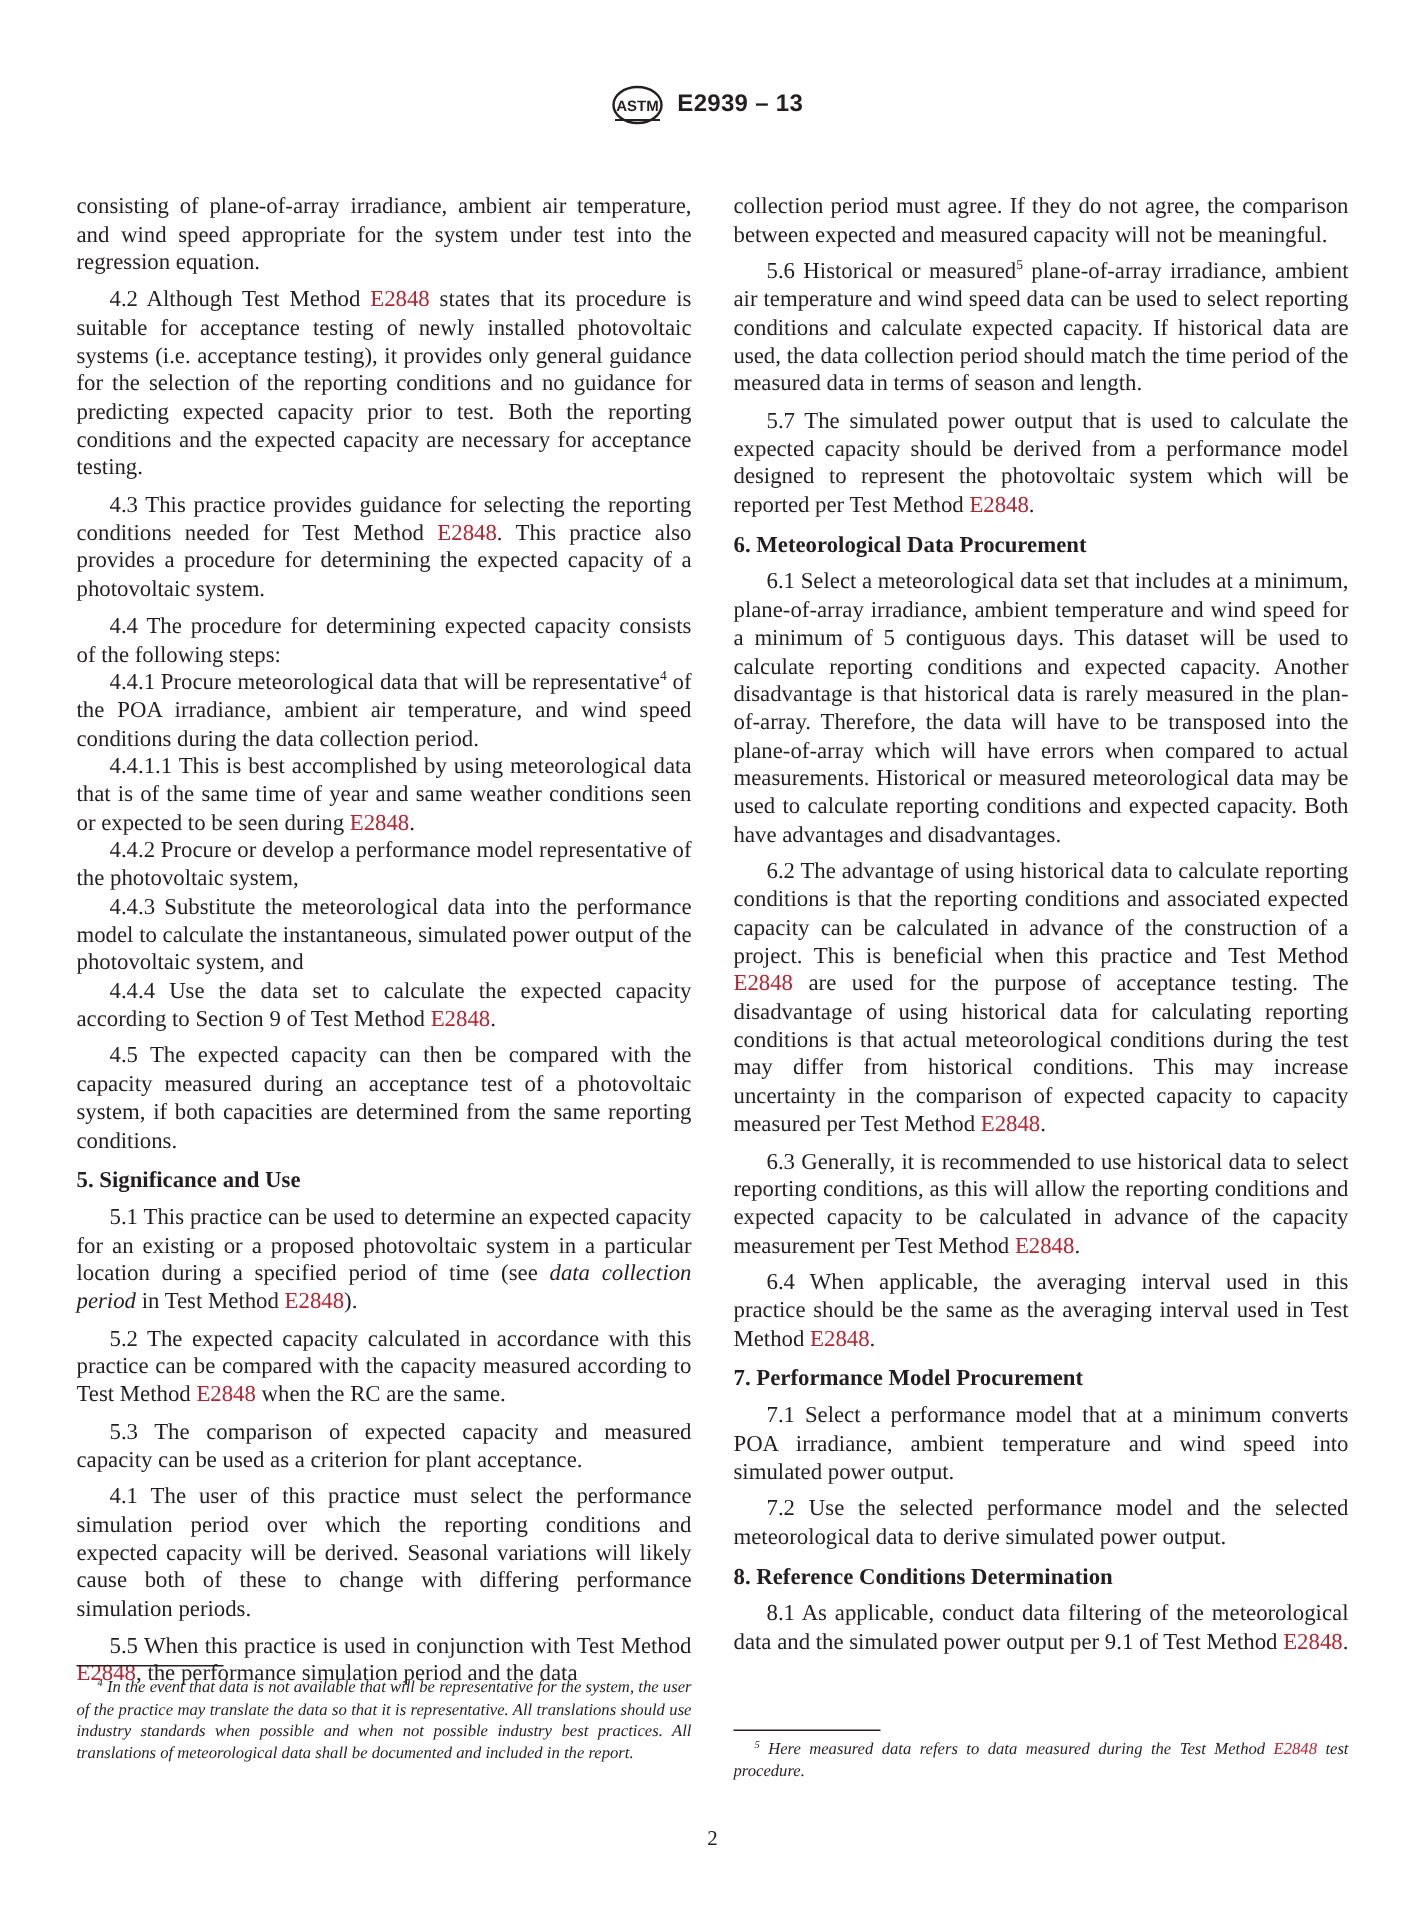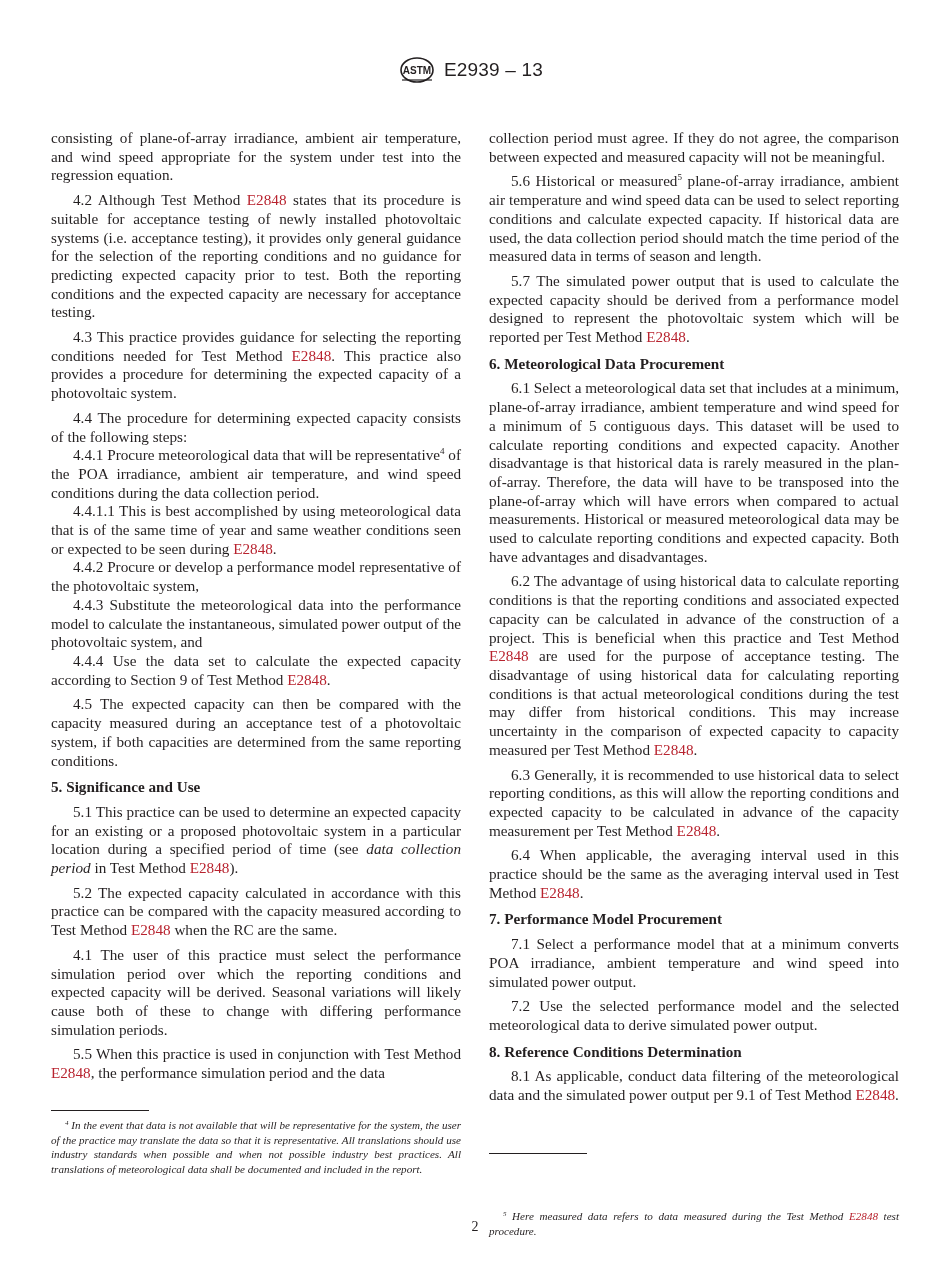--- a/index.html
+++ b/index.html
@@ -1,22 +1,22 @@
 <!DOCTYPE html>
 <html><head>
 <meta charset="utf-8">
 <style>
   html, body { margin: 0; padding: 0; background: #ffffff; }
   body { width: 950px; height: 1272px; position: relative; overflow: hidden;
          font-family: "Liberation Serif", "DejaVu Serif", serif; color: #231f20; }
   .header { position: absolute; top: 56px; left: 0; width: 941px; height: 28px;
             display: flex; justify-content: center; align-items: center; gap: 8px; }
   .logo { width: 38px; height: 28px; }
-  .doc-id { font-family: "Liberation Sans", "DejaVu Sans", sans-serif; font-weight: normal;
-            font-size: 19px; letter-spacing: 0.2px; color: #231f20; }
+  .doc-id { font-family: "Liberation Sans", "DejaVu Sans", sans-serif; font-weight: bold;
+            font-size: 16px; letter-spacing: 0.2px; color: #231f20; }
   .col { position: absolute; top: 94px; width: 410px; font-size: 15.2px; line-height: 18.7px;
          text-align: justify; hyphens: manual; }
   .col.left { left: 51px; }
   .col.right { left: 489px; }
   .p { margin: 0 0 6px 0; text-indent: 22px; }
   .p.noind { text-indent: 0; margin-top: 35px; }
   .p.tight { margin-bottom: 0; }
   .h { font-weight: bold; margin: 8px 0 6px 0; text-indent: 0; }
   .link { color: #b8232f; }
   sup { font-size: 9px; line-height: 0; vertical-align: 6px; }
@@ -59,20 +59,21 @@
   <p class="p"><span>4.4.4  Use the data set to calculate the expected capacity according to Section 9 of Test Method </span><span class="link">E2848</span><span>.</span></p>
 
   <p class="p"><span>4.5  The expected capacity can then be compared with the capacity measured during an acceptance test of a photovoltaic system, if both capacities are determined from the same reporting conditions.</span></p>
 
   <p class="h">5.  Significance and Use</p>
 
   <p class="p"><span>5.1  This practice can be used to determine an expected capacity for an existing or a proposed photovoltaic system in a particular location during a specified period of time (see </span><em>data collection period</em><span> in Test Method </span><span class="link">E2848</span><span>).</span></p>
 
   <p class="p"><span>5.2  The expected capacity calculated in accordance with this practice can be compared with the capacity measured according to Test Method </span><span class="link">E2848</span><span> when the RC are the same.</span></p>
 
+  <p class="p"><span>5.3  The comparison of expected capacity and measured capacity can be used as a criterion for plant acceptance.</span></p>
 
   <p class="p"><span>4.1  The user of this practice must select the performance simulation period over which the reporting conditions and expected capacity will be derived. Seasonal variations will likely cause both of these to change with differing performance simulation periods.</span></p>
 
   <p class="p"><span>5.5  When this practice is used in conjunction with Test Method </span><span class="link">E2848</span><span>, the performance simulation period and the data</span></p>
 </div>
 
 <div class="fn-rule" style="left:51px; top:1110px;"></div>
 <div class="fn" style="left:51px; top:1118px;">
   <p class="p"><sup>4</sup><span> In the event that data is not available that will be representative for the system, the user of the practice may translate the data so that it is representative. All translations should use industry standards when possible and when not possible industry best practices. All translations of meteorological data shall be documented and included in the report.</span></p>
 </div>
@@ -99,17 +100,17 @@
   <p class="p"><span>7.1  Select a performance model that at a minimum converts POA irradiance, ambient temperature and wind speed into simulated power output.</span></p>
 
   <p class="p"><span>7.2  Use the selected performance model and the selected meteorological data to derive simulated power output.</span></p>
 
   <p class="h">8.  Reference Conditions Determination</p>
 
   <p class="p"><span>8.1  As applicable, conduct data filtering of the meteorological data and the simulated power output per 9.1 of Test Method </span><span class="link">E2848</span><span>.</span></p>
 </div>
 
 <div class="fn-rule" style="left:489px; top:1153px;"></div>
-<div class="fn" style="left:489px; top:1209px;">
+<div class="fn" style="left:489px; top:1159px;">
   <p class="p"><sup>5</sup><span> Here measured data refers to data measured during the Test Method </span><span class="link">E2848</span><span> test procedure.</span></p>
 </div>
 
 <div class="page-num">2</div>
 
 </body></html>

